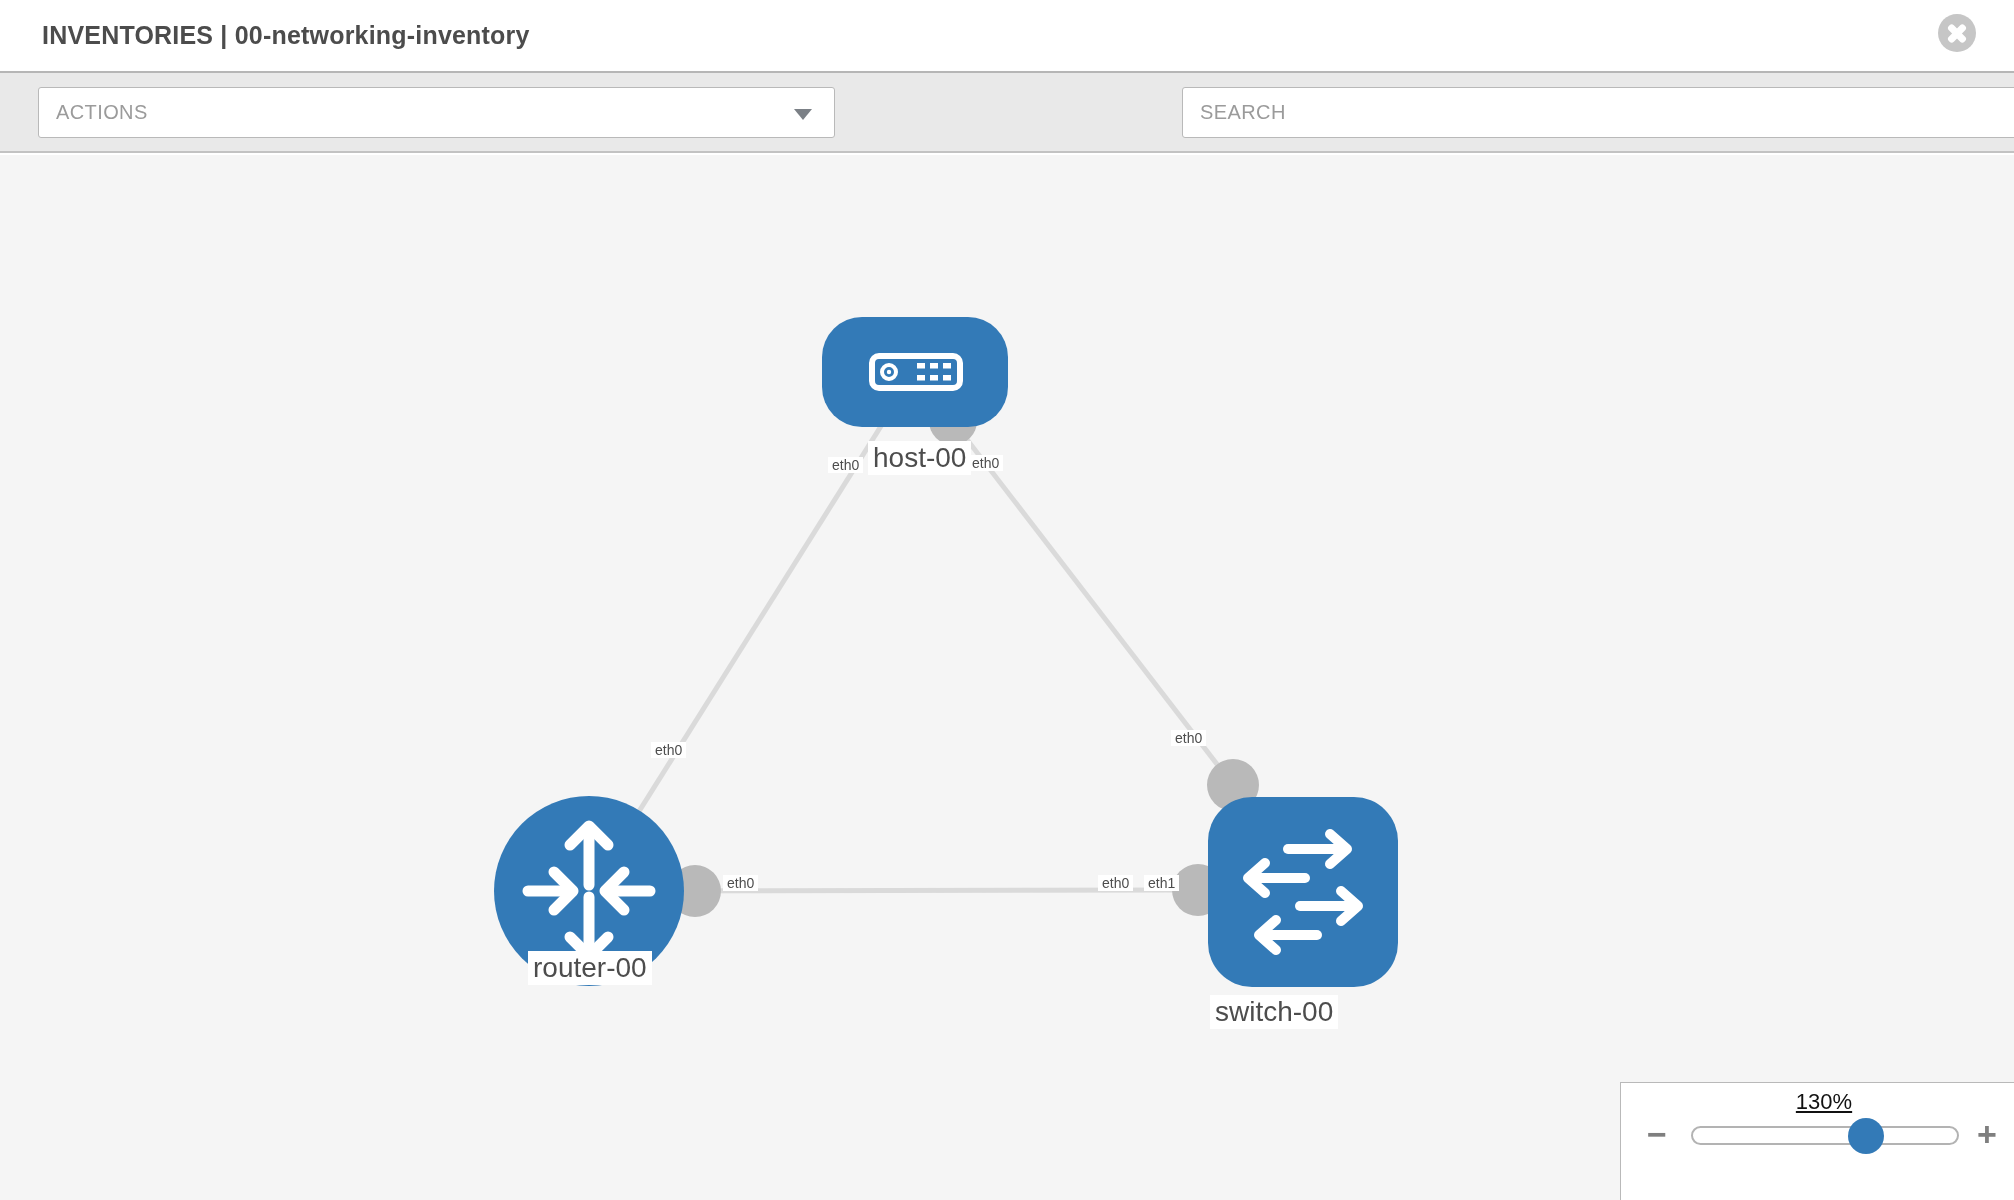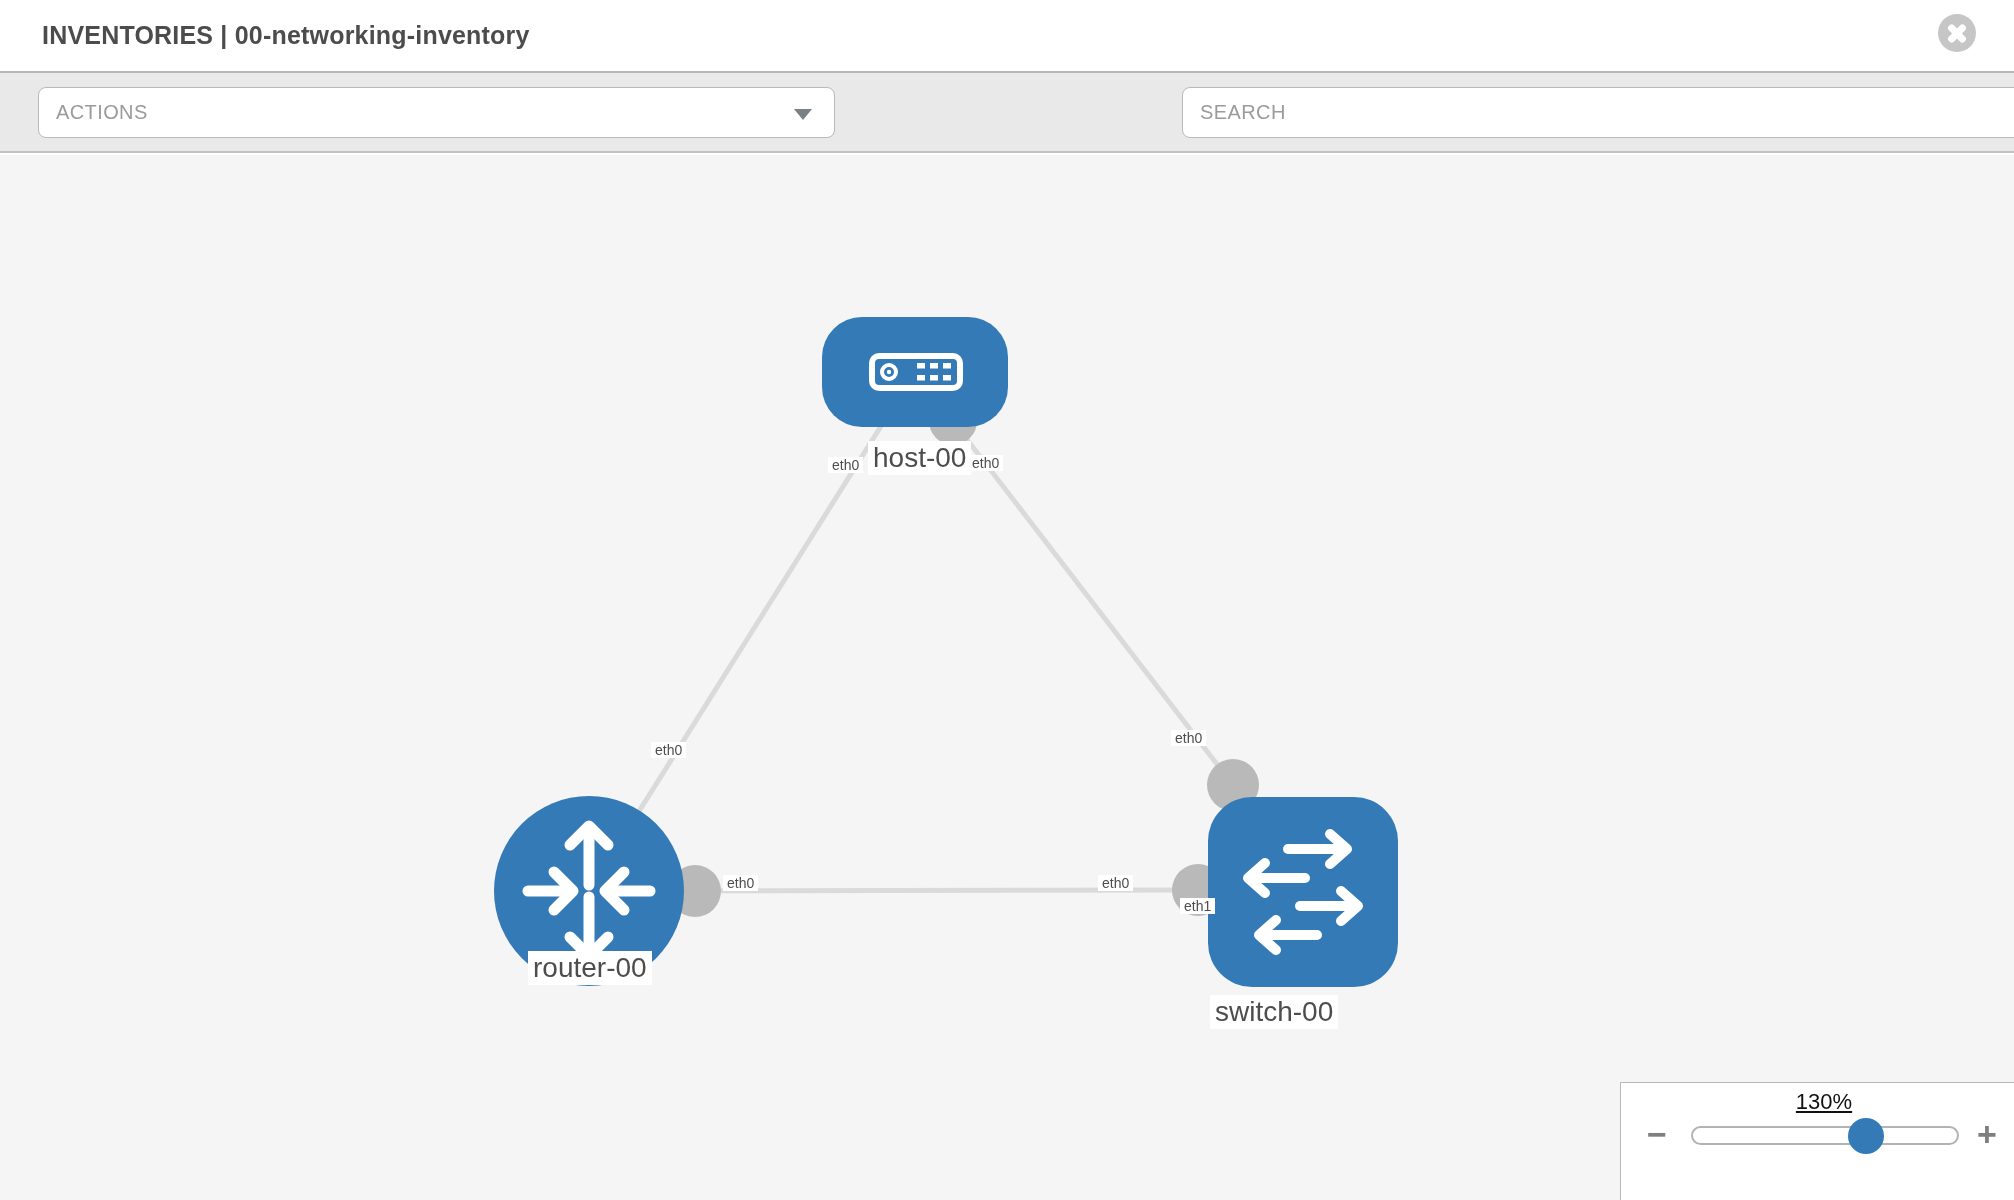--- a/index.html
+++ b/index.html
@@ -15,21 +15,21 @@
     border-radius:50%; background:#c6c6c6; cursor:pointer; }
   .close-btn .bar { position:absolute; left:8px; top:16px; width:22px; height:7px;
     background:#ffffff; border-radius:3px; }
   .close-btn .bar.b1 { transform:rotate(45deg); }
   .close-btn .bar.b2 { transform:rotate(-45deg); }
 
   
   .toolbar { position:absolute; left:0; top:71px; width:2014px; height:82px;
     background:#e9e9e9; border-top:2px solid #b6b6b6; border-bottom:2px solid #c2c2c2; }
   .select-box { position:absolute; top:14px; height:51px; background:#ffffff;
-    border:1.5px solid #b9b9b9; border-radius:8px; cursor:pointer; }
+    border:1.5px solid #b9b9b9; border-radius:3px; cursor:pointer; }
   .select-box .ph { position:absolute; left:17px; top:0; height:48px; line-height:48px;
     font-size:20px; color:#9b9b9b; letter-spacing:0.4px; }
   .caret { position:absolute; right:22px; top:21px; width:0; height:0;
     border-left:9px solid transparent; border-right:9px solid transparent;
     border-top:11px solid #7b8086; }
   .actions-box { left:38px; width:797px; }
   .search-box { left:1182px; width:877px; }
   .tool-icon { position:absolute; top:96px; width:40px; height:38px; cursor:pointer; }
   .tool-icon svg { width:100%; height:100%; }
   .wrench-btn { left:1046px; }
@@ -164,21 +164,21 @@
     <div class="chip node-label" style="left:868px; top:286px;">host-00</div>
     <div class="chip node-label" style="left:528px; top:796px;">router-00</div>
     <div class="chip node-label" style="left:1210px; top:840px;">switch-00</div>
 
     <div class="chip if-label" style="left:828px; top:302px;">eth0</div>
     <div class="chip if-label" style="left:968px; top:300px;">eth0</div>
     <div class="chip if-label" style="left:651px; top:587px;">eth0</div>
     <div class="chip if-label" style="left:1171px; top:575px;">eth0</div>
     <div class="chip if-label" style="left:723px; top:720px;">eth0</div>
     <div class="chip if-label" style="left:1098px; top:720px; z-index:1;">eth0</div>
-    <div class="chip if-label" style="left:1180px; top:720px; z-index:2;margin-top:23px;">eth1</div>
+    <div class="chip if-label" style="left:1144px; top:720px; z-index:2;">eth1</div>
 
     <div class="zoom-panel">
       <div class="zoom-level">130%</div>
       <div class="zoom-minus">−</div>
       <div class="zoom-track">
         <div class="zoom-knob"></div>
       </div>
       <div class="zoom-plus">+</div>
     </div>
 

